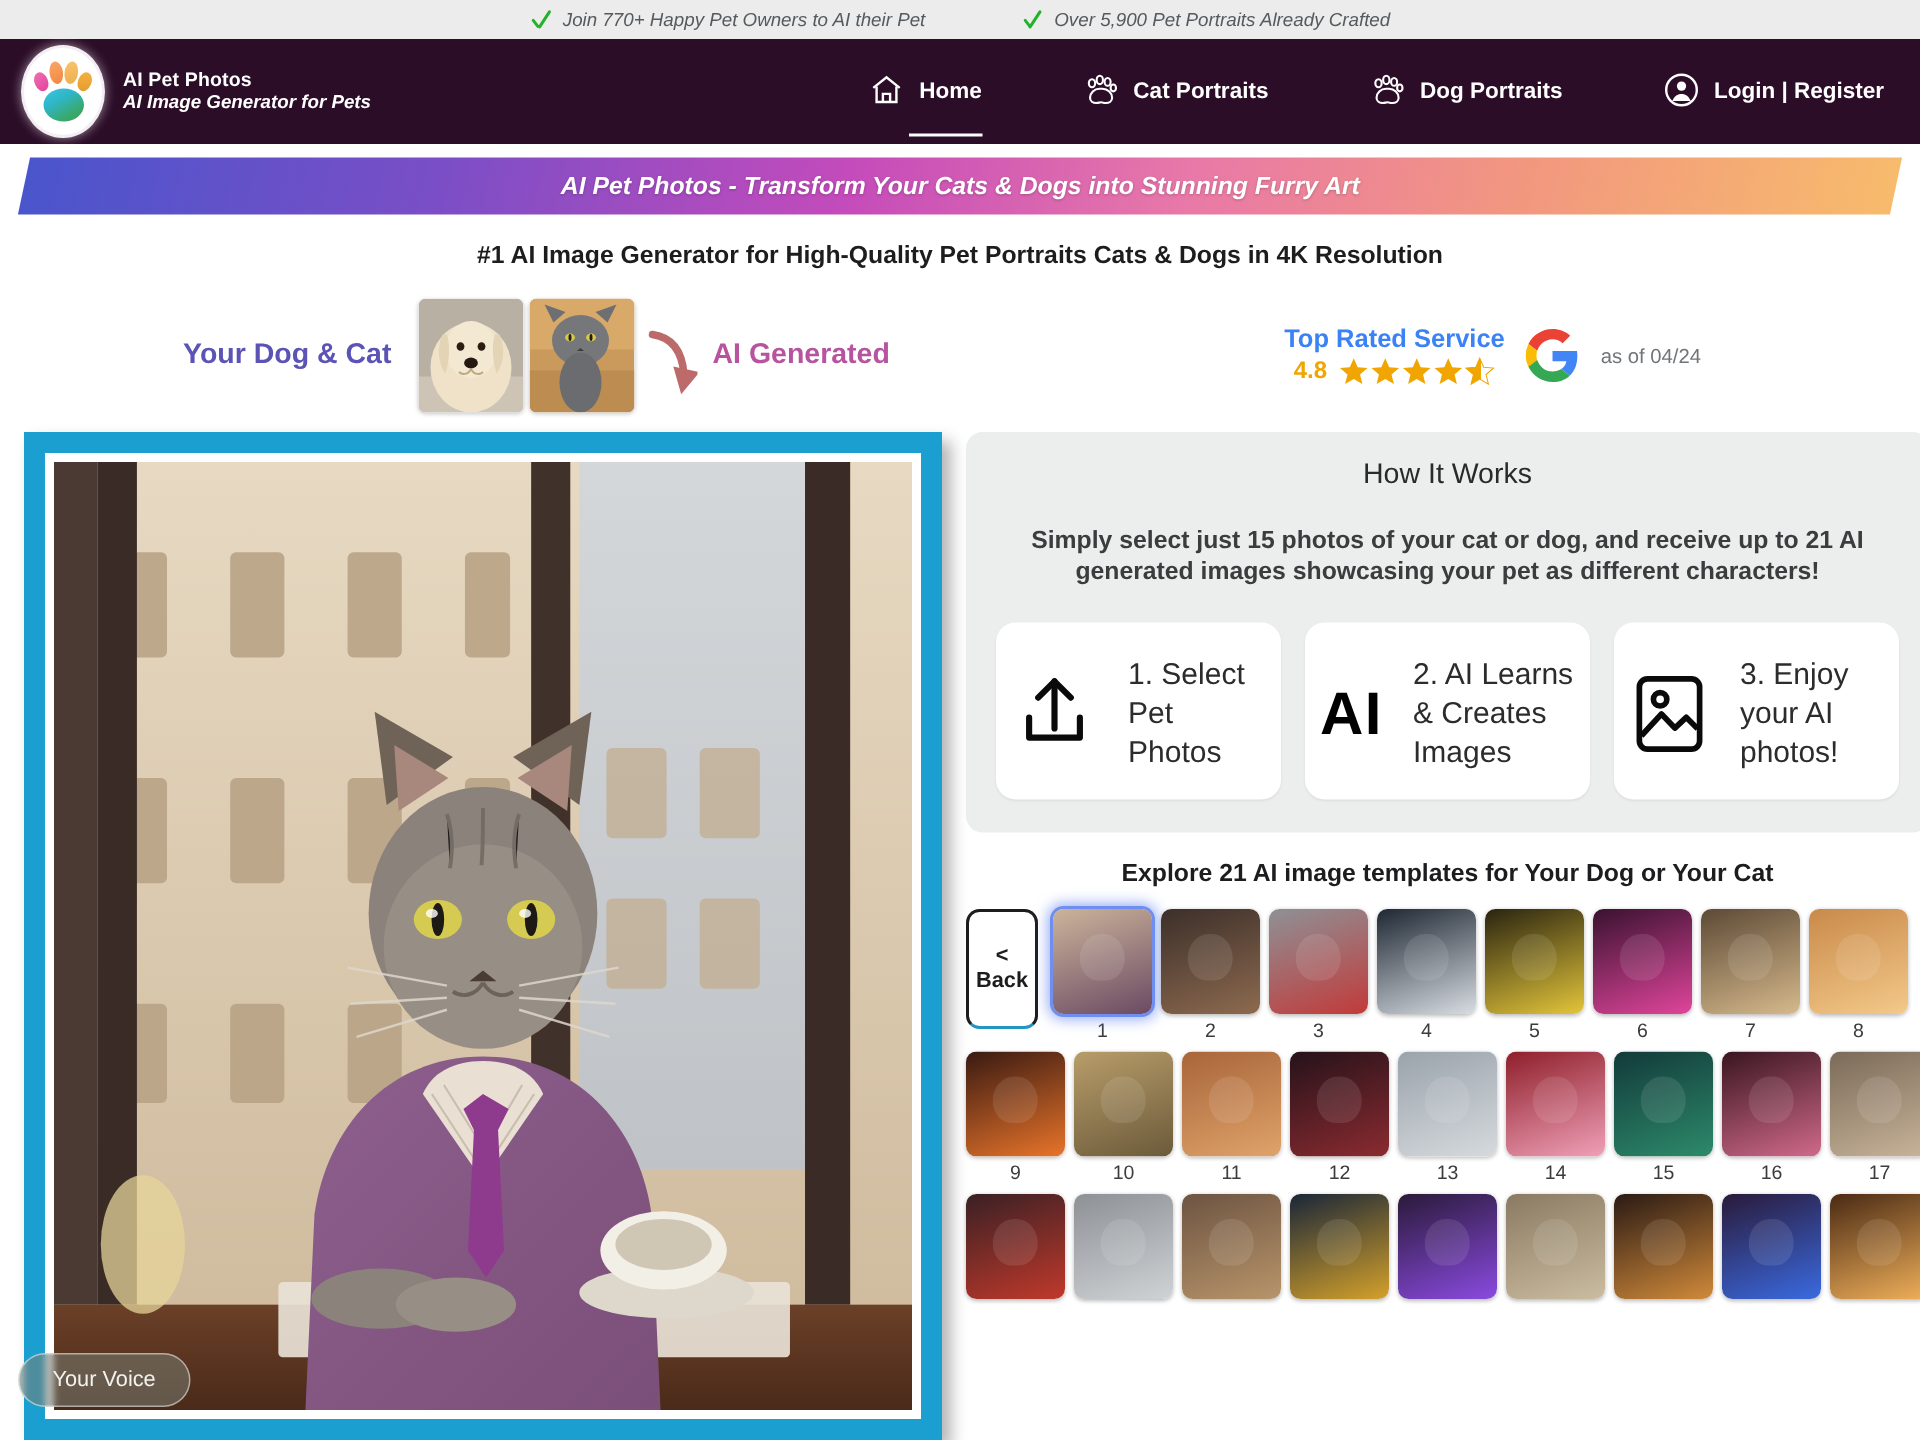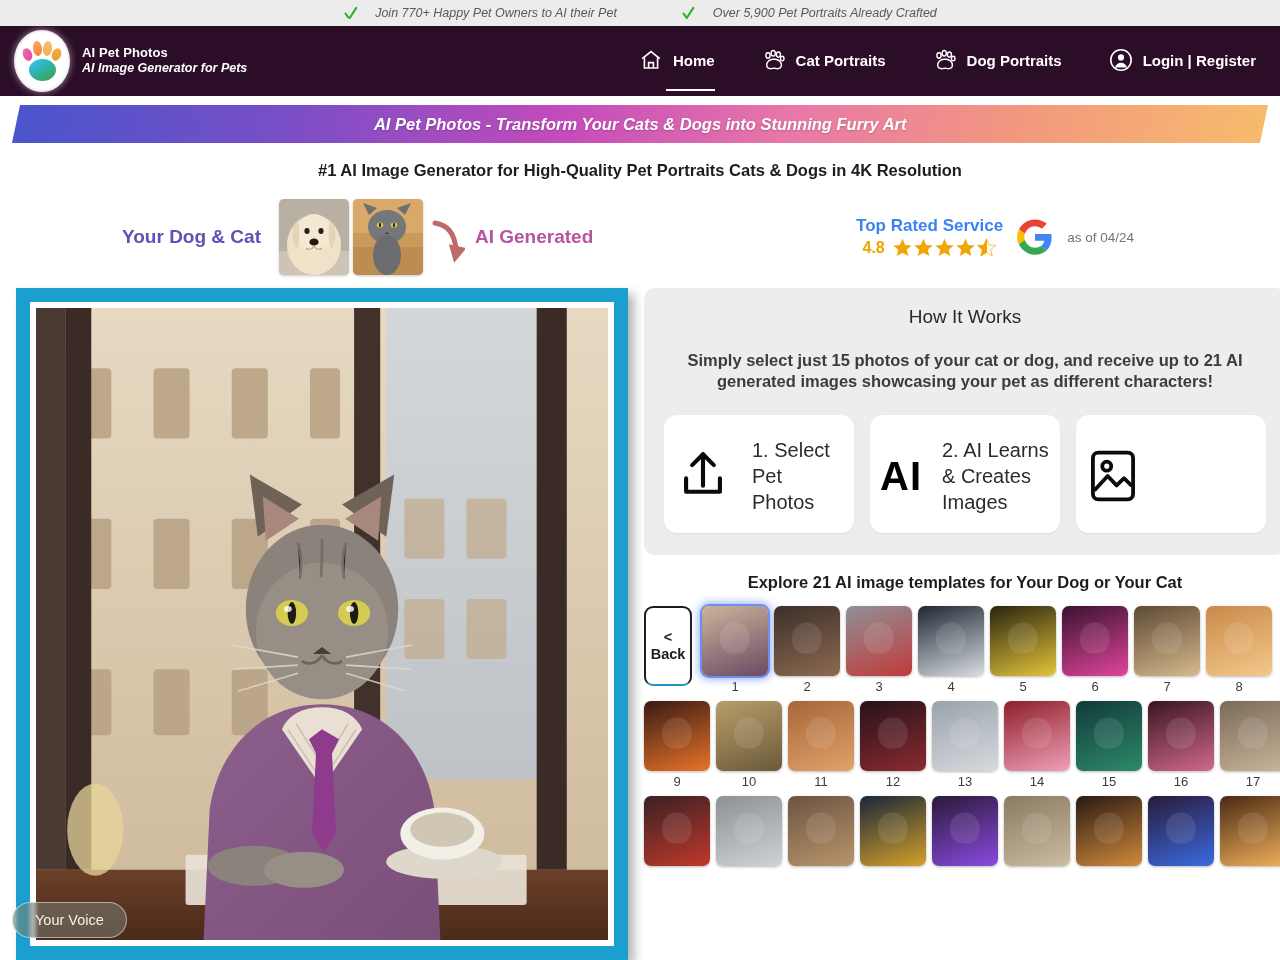--- a/index.html
+++ b/index.html
@@ -16,21 +16,21 @@
     height: 26px;
     background: #ececec;
     display: flex;
     align-items: center;
     justify-content: center;
     gap: 64px;
     font-size: 12.5px;
     font-style: italic;
     color: #555a5e;
   }
-  .topbar .item { display: flex; align-items: center; gap: 17px; white-space: nowrap; }
+  .topbar .item { display: flex; align-items: center; gap: 7px; white-space: nowrap; }
   .check {
     width: 15px; height: 15px; display: inline-block; position: relative; flex: 0 0 auto;
   }
   .check::before, .check::after {
     content: ""; position: absolute; background: #22b32a; border-radius: 1px;
   }
   .check::before { width: 2.3px; height: 7px;  left: 3px;  top: 6px;  transform: rotate(-38deg); }
   .check::after  { width: 2.3px; height: 14px; left: 8.4px; top: 0px;  transform: rotate(33deg); }
 
   
@@ -57,21 +57,21 @@
   .toe2 { width: 9px;  height: 15px; left: 11px; top: 2px;  background: linear-gradient(160deg,#f9a86a,#f2863f); transform: rotate(-8deg); }
   .toe3 { width: 9px;  height: 15px; left: 21px; top: 2px;  background: linear-gradient(160deg,#f7c46c,#efae4d); transform: rotate(8deg); }
   .toe4 { width: 9px;  height: 13px; left: 30px; top: 9px;  background: linear-gradient(160deg,#f5b445,#e39a2c); transform: rotate(22deg); }
   .pad  { width: 27px; height: 22px; left: 7px;  top: 20px;
           background: linear-gradient(150deg,#37c8e0 0%,#2fb6c9 35%,#38a96c 75%,#3e9e57 100%);
           border-radius: 50% 50% 46% 46% / 62% 62% 38% 38%; }
   .brand-text { line-height: 1.22; }
   .brand-title { color: #ffffff; font-size: 13px; font-weight: 700; letter-spacing: .1px; }
   .brand-sub   { color: #ffffff; font-size: 12.5px; font-weight: 700; font-style: italic; }
 
-  .nav { margin-left: auto; display: flex; align-items: center; gap: 46px; }
+  .nav { margin-left: auto; display: flex; align-items: center; gap: 66px; }
   .nav-item {
     display: flex; align-items: center; gap: 9px;
     color: #ffffff; font-size: 15px; font-weight: 700;
     position: relative; padding-bottom: 2px; cursor: pointer;
   }
   .nav-item.active::after {
     content: ""; position: absolute; left: 28px; right: 0; bottom: -17px;
     height: 2px; background: #ffffff;
   }
   .nav-ico { width: 26px; height: 24px; display: block; flex: 0 0 auto; }
@@ -486,20 +486,21 @@
         </div>
 
         <div class="how-card">
           <div class="how-ico">
             <svg width="54" height="58" viewBox="0 0 24 26" fill="none" stroke="#0a0a0a" stroke-width="1.7" stroke-linejoin="round">
               <rect x="3" y="2.5" width="18" height="21" rx="2.4"></rect>
               <circle cx="9.2" cy="8.6" r="2"></circle>
               <path d="M3.6 19.5 9.6 13l4 4.2 3.4-3.2 3.4 3.4"></path>
             </svg>
           </div>
+          <div class="how-label">3. Enjoy your AI photos!</div>
         </div>
 
       </div>
     </div>
 
     <div>
       <div class="tpl-title">Explore 21 AI image templates for Your Dog or Your Cat</div>
       <div class="tpl-rows" id="tpl-rows">
           <div class="tpl-row">
             <div class="back-btn">

